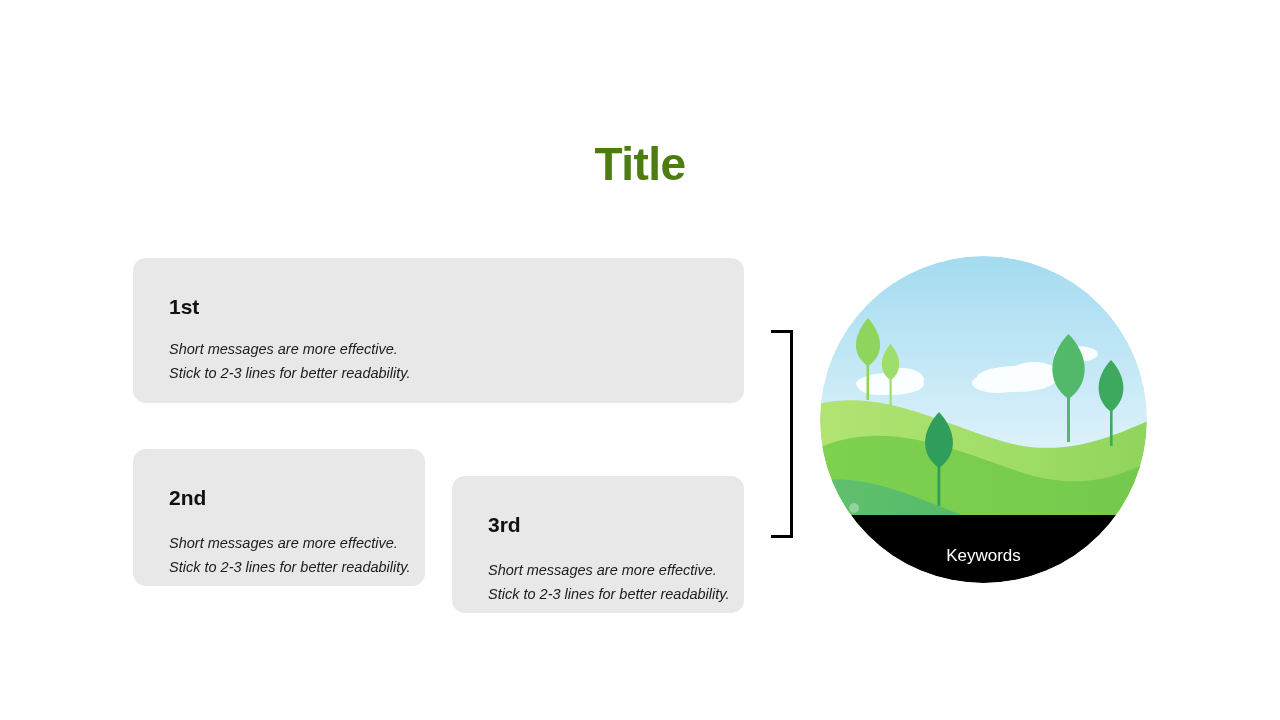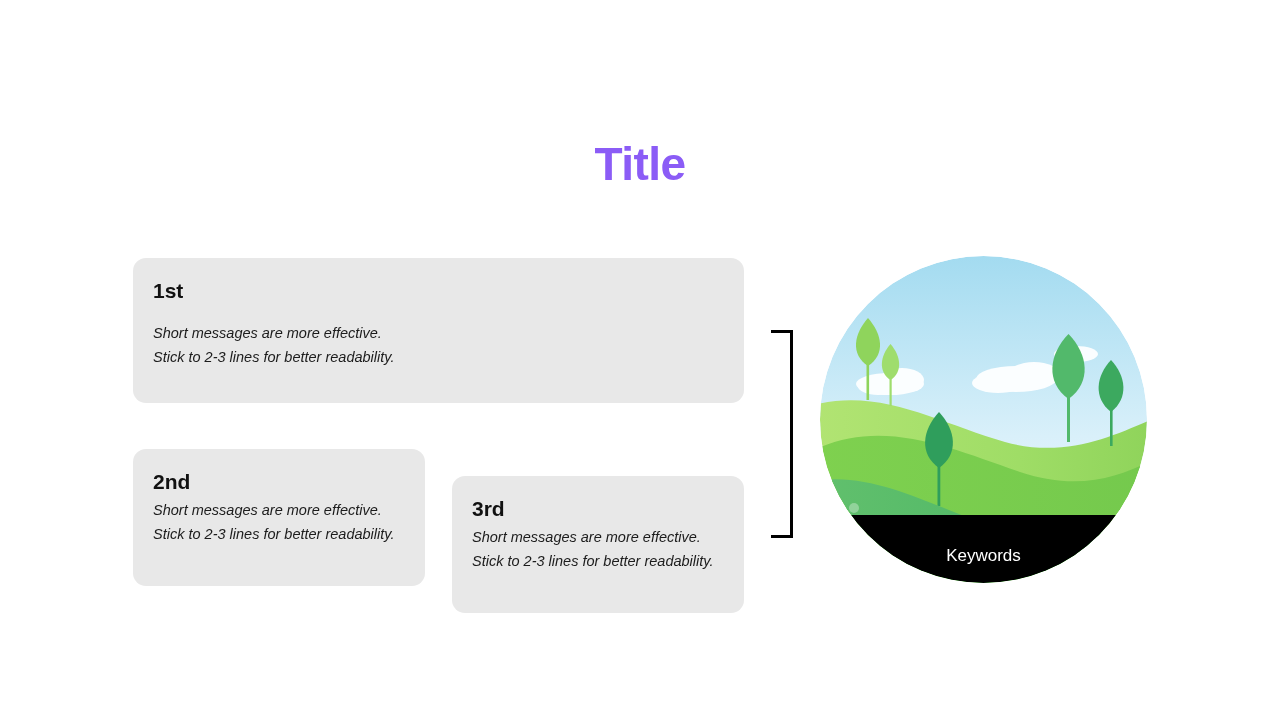--- a/index.html
+++ b/index.html
@@ -22,46 +22,46 @@
   
   .slide-title {
     position: absolute;
     left: 0;
     top: 136px;
     width: 1280px;
     text-align: center;
     font-size: 46px;
     font-weight: 700;
     letter-spacing: -0.5px;
-    color: #8b5cf6;
+    color: #4d7c0f;
     line-height: 56px;
   }
 
   
   .card {
     position: absolute;
     background: #e8e8e8;
     border-radius: 13px;
-    padding: 20px;
+    padding: 36px;
   }
 
   #card-1 { left: 133px; top: 258px; width: 611px; height: 145px; }
   #card-2 { left: 133px; top: 449px; width: 292px; height: 137px; }
   #card-3 { left: 452px; top: 476px; width: 292px; height: 137px; }
 
   .card-heading {
     font-size: 21px;
     font-weight: 700;
     color: #111111;
     line-height: 26px;
     margin-bottom: 17px;
   }
 
   #card-2 .card-heading,
-  #card-3 .card-heading { margin-bottom: 3px; }
+  #card-3 .card-heading { margin-bottom: 20px; }
 
   .card-line {
     font-size: 14.5px;
     font-weight: 400;
     color: #1c1c1c;
     line-height: 24px;
     white-space: nowrap;
     font-style: italic;
   }
 

